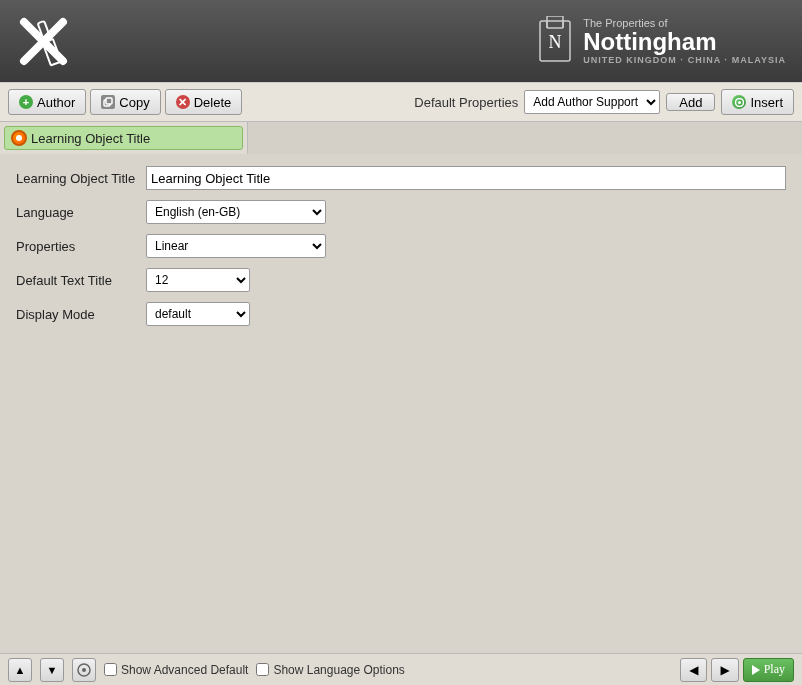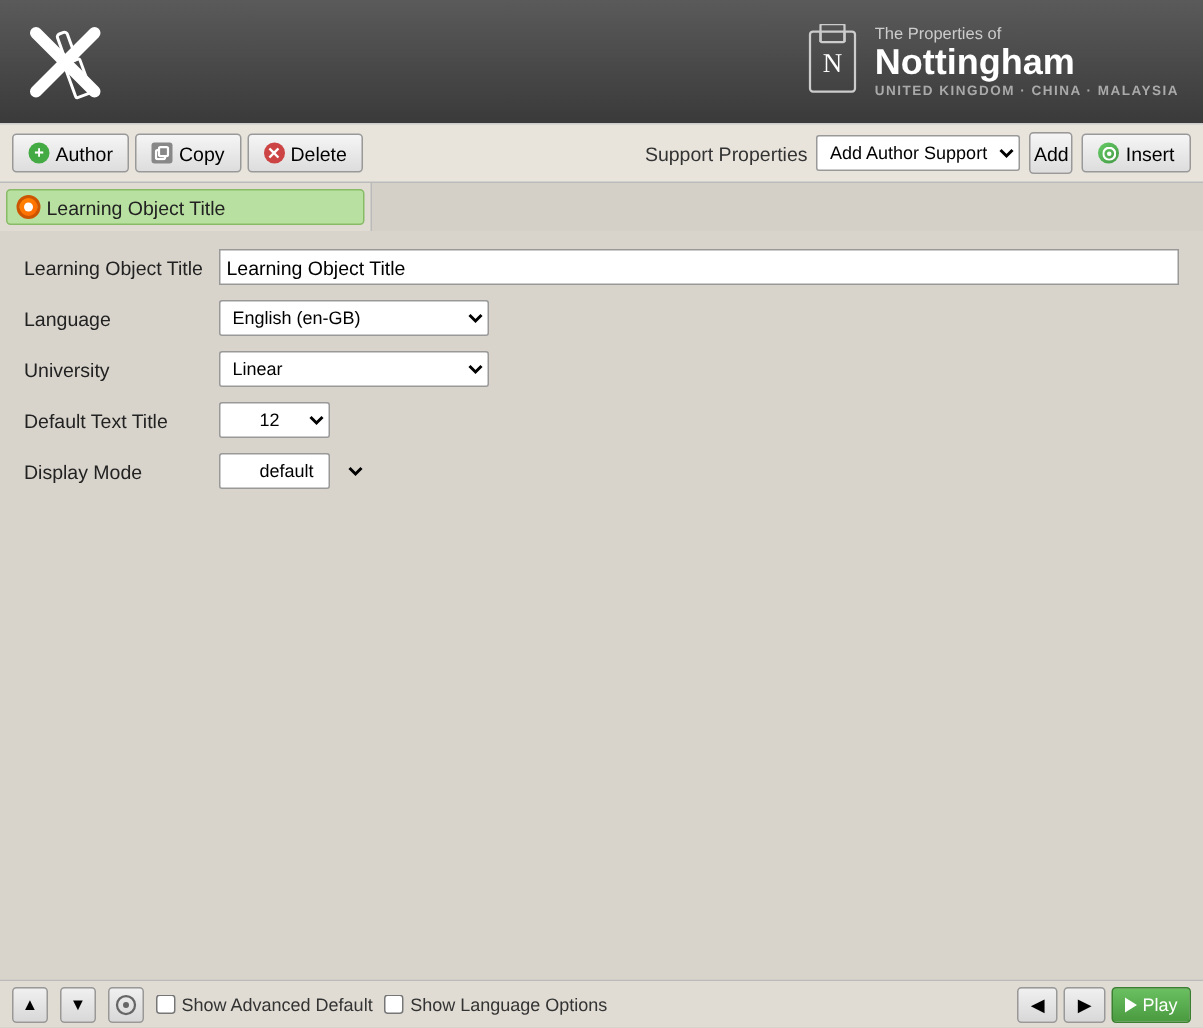--- a/index.html
+++ b/index.html
@@ -115,27 +115,27 @@
       background: transparent;
       font-size: 12px;
       padding: 0 4px;
       outline: none;
       height: 100%;
       cursor: pointer;
     }
     .add-btn {
       display: flex;
       align-items: center;
-      padding: 2px 2px;
+      padding: 2px 12px;
       background: linear-gradient(to bottom, #f5f5f5, #ddd);
       border: 1px solid #999;
       border-radius: 3px;
       cursor: pointer;
       font-size: 13px;
-      height: 28px;
+      height: 18px;
     }
 
     
     #main {
       display: flex;
       height: calc(685px - 82px - 40px - 32px);
       flex-direction: column;
     }
 
     
@@ -218,22 +218,21 @@
       border: none;
       background: transparent;
       font-size: 12px;
       padding: 0 4px;
       outline: none;
       height: 100%;
       flex: 1;
       cursor: pointer;
     }
     .prop-select-small {
-      width: 74px;
-      padding-left: 18px;
+      width: 104px;
     }
 
     
     #statusbar {
       background: #e0dcd4;
       border-top: 1px solid #bbb;
       height: 32px;
       display: flex;
       align-items: center;
       padding: 0 8px;
@@ -283,20 +282,21 @@
       border-radius: 3px;
       cursor: pointer;
       font-size: 12px;
       height: 24px;
       gap: 4px;
     }
     .play-btn {
       background: linear-gradient(to bottom, #6ac060, #4a9a40);
       color: white;
       border-color: #3a8030;
+      font-family: Liberation Serif, serif;
     }
     .play-icon-tri {
       width: 0;
       height: 0;
       border-top: 5px solid transparent;
       border-bottom: 5px solid transparent;
       border-left: 8px solid white;
     }
   </style>
 </head>
@@ -345,21 +345,21 @@
         </svg>
     </div>
     <span>Copy</span>
   </button>
   <button class="toolbar-btn">
     <div class="btn-icon delete-icon">✕</div>
     <span>Delete</span>
   </button>
 
   <div id="optional-props-section">
-    <span class="optional-label">Support Properties</span>
+    <span class="optional-label">Default Properties</span>
     <div class="select-with-arrow">
       <select>
         <option>Add Author Support</option>
         <option>Add Keywords</option>
         <option>Add Description</option>
       </select>
     </div>
     <button class="add-btn">
       <span>Add</span>
     </button>
@@ -397,21 +397,21 @@
         <select>
           <option>English (en-GB)</option>
           <option>English (en-US)</option>
           <option>French</option>
           <option>German</option>
         </select>
       </div>
     </div>
 
     <div class="prop-row">
-      <span class="prop-label">University</span>
+      <span class="prop-label">Properties</span>
       <div class="prop-select-wrap">
         <select>
           <option>Linear</option>
           <option>Non-linear</option>
           <option>Random</option>
         </select>
       </div>
     </div>
 
     <div class="prop-row">

